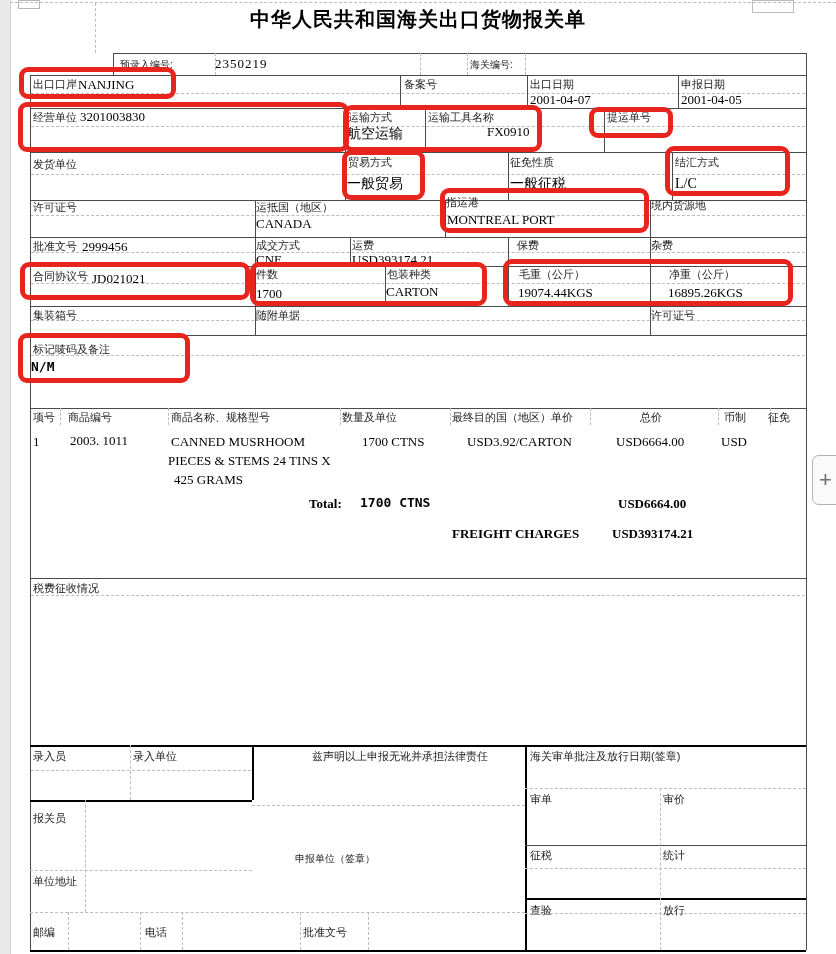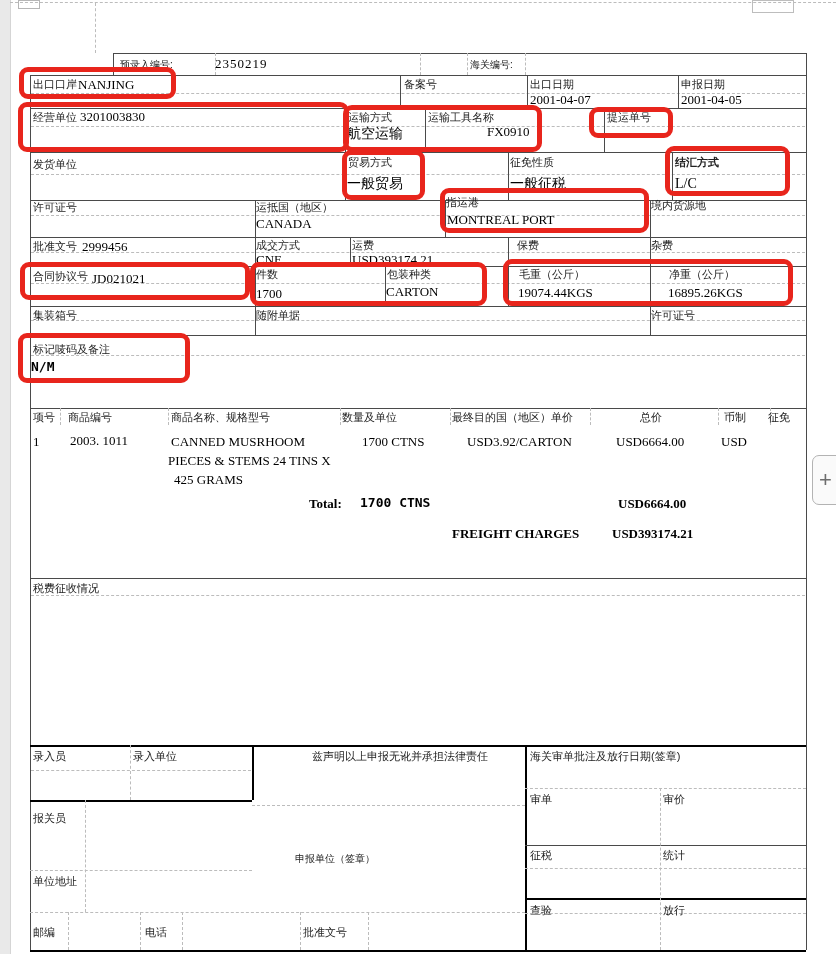--- a/index.html
+++ b/index.html
@@ -32,20 +32,21 @@
 <body>
 
 <div class="pg">
 
   <div class="strip"></div>
   <div class="ln hd" style="left:10px;top:2px;width:826px;"></div>
   <div class="box" style="left:18px;top:0;width:22px;height:9px;border-color:#b5b5b5;"></div>
   <div class="box" style="left:752px;top:0;width:42px;height:13px;border-color:#bdbdbd;"></div>
   <div class="ln vd" style="left:95px;top:3px;height:50px;"></div>
 
+  <div class="title">中华人民共和国海关出口货物报关单</div>
 
   <div class="ln h" style="left:113px;top:53px;width:693px;"></div>
   <div class="ln v" style="left:113px;top:53px;height:22px;"></div>
   <div class="ln vd" style="left:215px;top:53px;height:22px;"></div>
   <div class="ln vd" style="left:420px;top:53px;height:22px;"></div>
   <div class="ln vd" style="left:467px;top:53px;height:22px;"></div>
   <div class="ln vd" style="left:525px;top:53px;height:22px;"></div>
   <span class="lbl2" style="left:120px;top:58px;">预录入编号:</span>
   <span class="val" style="left:215px;top:56px;letter-spacing:1px;">2350219</span>
   <span class="lbl2" style="left:470px;top:58px;">海关编号:</span>
@@ -109,21 +110,21 @@
   <span class="val" style="left:347px;top:126px;font-size:14px;">航空运输</span>
   <span class="lbl" style="left:428px;top:112px;">运输工具名称</span>
   <span class="val" style="left:487px;top:124px;">FX0910</span>
   <span class="lbl" style="left:607px;top:112px;">提运单号</span>
 
   <span class="lbl" style="left:33px;top:159px;">发货单位</span>
   <span class="lbl" style="left:348px;top:157px;">贸易方式</span>
   <span class="val" style="left:347px;top:176px;font-size:14px;">一般贸易</span>
   <span class="lbl" style="left:510px;top:157px;">征免性质</span>
   <span class="val" style="left:510px;top:176px;font-size:14px;">一般征税</span>
-  <span class="lbl" style="left:675px;top:157px;font-weight:bold;">结汇方式</span>
+  <span class="lbl" style="left:675px;top:157px;">结汇方式</span>
   <span class="val" style="left:675px;top:176px;font-size:14px;">L/C</span>
 
   <span class="lbl" style="left:33px;top:202px;">许可证号</span>
   <span class="lbl" style="left:256px;top:202px;">运抵国（地区）</span>
   <span class="val" style="left:256px;top:216px;">CANADA</span>
   <span class="lbl" style="left:446px;top:197px;">指运港</span>
   <span class="val" style="left:447px;top:212px;">MONTREAL PORT</span>
   <span class="lbl" style="left:651px;top:200px;">境内货源地</span>
 
   <span class="lbl" style="left:33px;top:241px;">批准文号</span>

